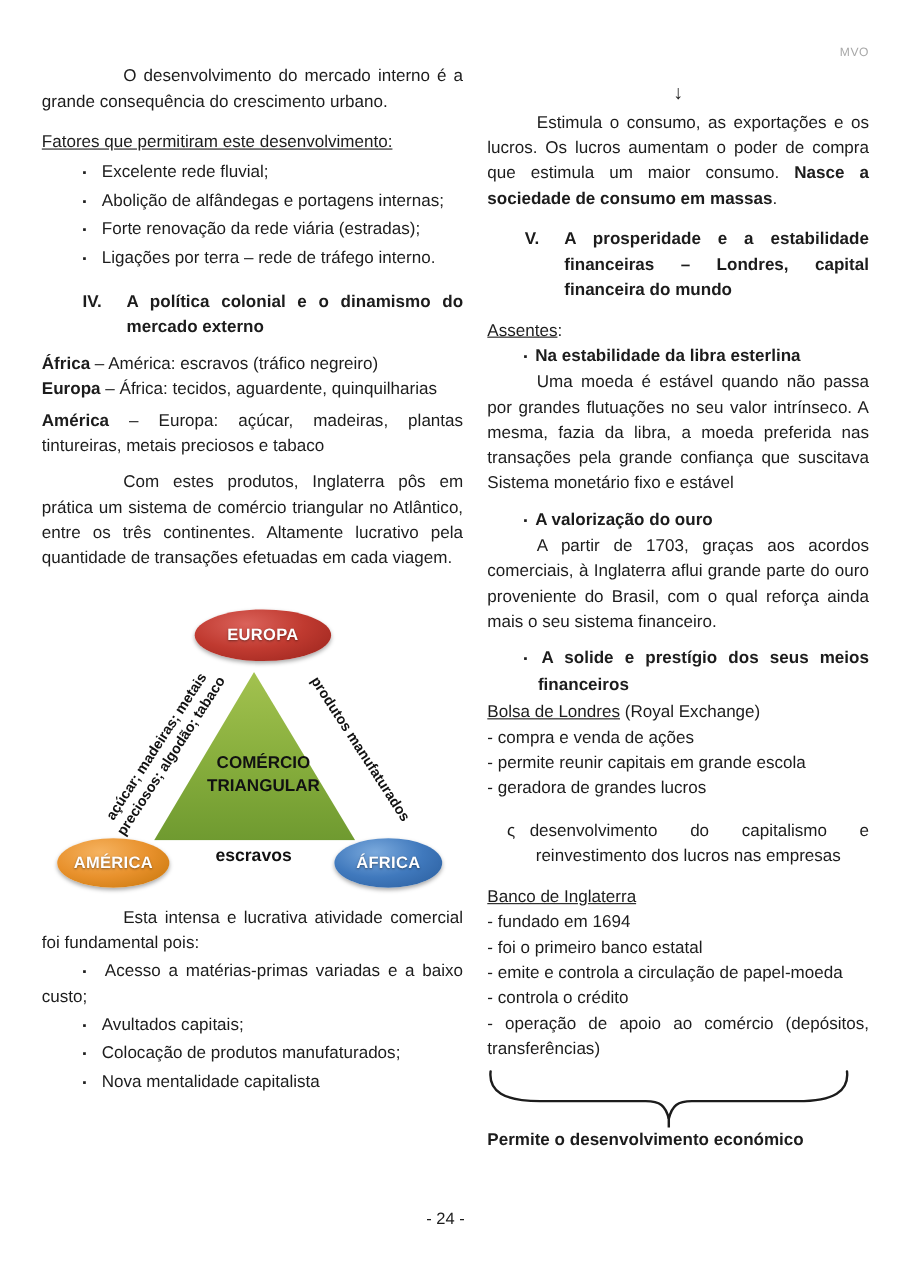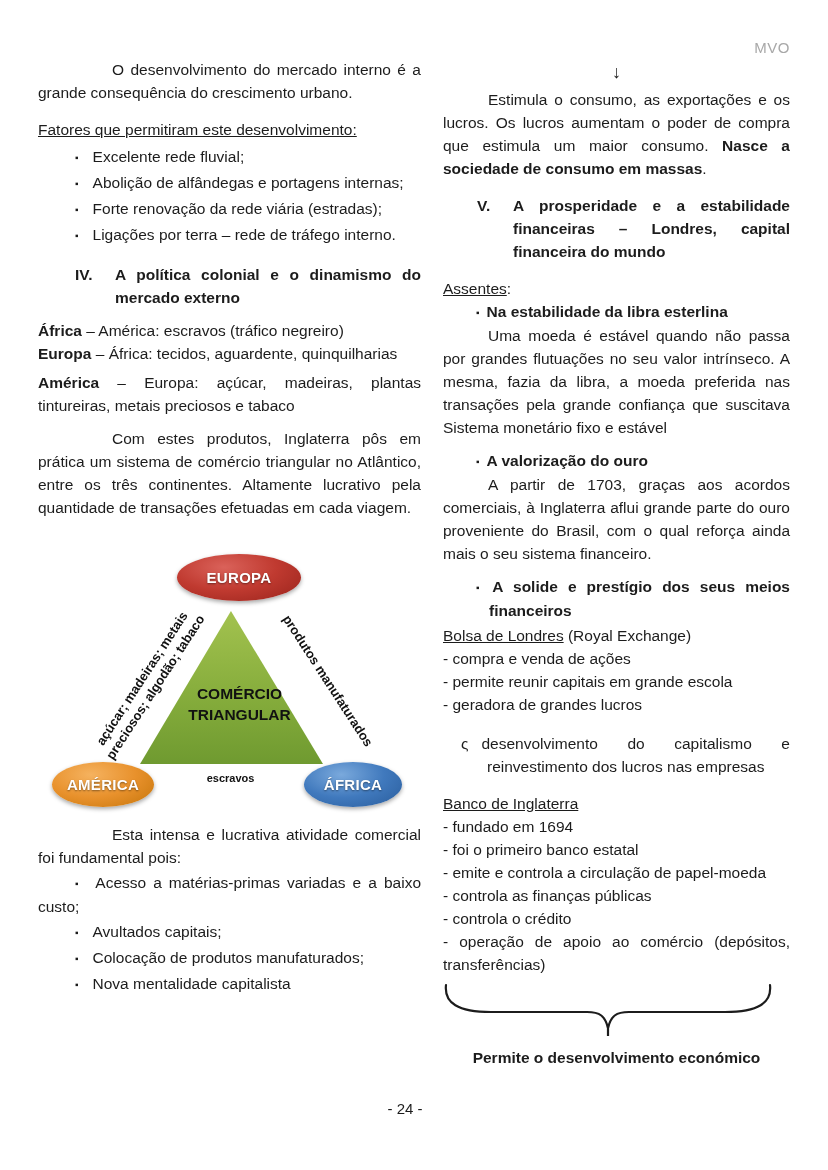--- a/index.html
+++ b/index.html
@@ -22,23 +22,23 @@
   .lbullet .marker{font-size:10px;margin-right:14px;vertical-align:1px;}
   .rbullet{padding-left:46px;text-indent:-13px;font-weight:bold;text-align:justify;}
   .rbullet .marker{font-size:10px;margin-right:7px;vertical-align:1px;}
   .branch{padding-left:44px;text-indent:-26px;text-align:justify;margin-top:16px;}
   .branch .glyph{margin-right:13px;}
   .sec{display:flex;font-weight:bold;}
   .sec .num{flex:0 0 40px;}
   .sec-left .num{margin-left:37px;}
   .sec-right .num{margin-left:34px;flex-basis:36px;}
   .sec .title{flex:1;text-align:justify;}
-  .watermark{text-align:right;color:#a8a8a8;font-size:15px;letter-spacing:.5px;line-height:16px;margin-bottom:4px;}
+  .watermark{text-align:right;color:#a8a8a8;font-size:11px;letter-spacing:.5px;line-height:16px;margin-bottom:16px;}
   .arrow-line{text-align:center;font-weight:bold;font-size:18px;line-height:24px;margin-bottom:4px;}
-  .conclusion{font-weight:bold;text-align:center;margin-top:10px;}
+  .conclusion{font-weight:bold;text-align:left;}
   .pagenum{position:absolute;left:0;right:18px;top:1097px;text-align:center;font-size:15px;}
   
   .diagram{position:relative;width:383px;height:272px;margin-top:26px;margin-bottom:6px;}
   .node{
     position:absolute;border-radius:50%;display:flex;align-items:center;justify-content:center;
     color:#ffffff;font-weight:bold;font-size:15px;letter-spacing:.3px;
     text-shadow:0 1px 2px rgba(0,0,0,.45);box-shadow:0 2px 4px rgba(0,0,0,.35);
   }
   .node-europa{left:139px;top:9px;width:124px;height:47px;
     background:radial-gradient(ellipse at 38% 28%, #da625a 0%, #c03a30 48%, #98231c 100%);}
@@ -48,21 +48,21 @@
     background:radial-gradient(ellipse at 38% 28%, #7aa9dc 0%, #4079bd 50%, #295c9b 100%);}
   .triangle{position:absolute;left:102px;top:66px;width:183px;height:153px;
     background:linear-gradient(180deg,#a3c24f 0%, #86ad3c 55%, #6f9a30 100%);
     clip-path:polygon(49.7% 0, 0 100%, 100% 100%);}
   .tri-label{position:absolute;left:120px;top:138px;width:163px;text-align:center;
     font-weight:bold;font-size:15.5px;line-height:21px;color:#111111;}
   .edge-label{position:absolute;font-weight:bold;font-size:13px;line-height:16px;color:#111111;text-align:center;white-space:nowrap;}
   .edge-left{left:-4px;top:122px;width:230px;transform:rotate(-57deg);}
   .edge-right{left:182px;top:128px;width:215px;transform:rotate(57deg);}
   .edge-bottom{position:absolute;left:130px;top:222px;width:125px;text-align:center;
-    font-weight:bold;font-size:11px;color:#111111;}
+    font-weight:bold;font-size:16px;color:#111111;}
   .brace-wrap{margin-top:6px;margin-left:-2px;width:334px;height:54px;}
 </style>
 </head>
 <body>
 
 <div class="page">
 
   <div class="col col-left">
 
     <p class="ind-lg mb14">O desenvolvimento do mercado interno é a grande consequência do crescimento urbano.</p>
@@ -175,21 +175,20 @@
     <div class="line">- geradora de grandes lucros</div>
 
     <div class="branch">
       <span class="glyph">ς</span><span>desenvolvimento do capitalismo e reinvestimento dos lucros nas empresas</span>
     </div>
 
     <div class="line uhead mt14">Banco de Inglaterra</div>
     <div class="line">- fundado em 1694</div>
     <div class="line">- foi o primeiro banco estatal</div>
     <div class="line">- emite e controla a circulação de papel-moeda</div>
-    <div class="line">- controla as finanças públicas</div>
     <div class="line">- controla o crédito</div>
     <div class="line">- operação de apoio ao comércio (depósitos, transferências)</div>
 
 
     <div class="brace-wrap">
       <svg width="334" height="54" viewBox="0 0 334 54">
         <path d="M 5 3 C 3 21, 17 30, 50 30 L 146 30 C 159 30, 164 34, 167 46 C 170 34, 175 30, 188 30 L 284 30 C 317 30, 331 21, 329 3" fill="none" stroke="#1c1c1c" stroke-width="2.2" stroke-linecap="round"></path>
         <path d="M 167 44 L 167 54" fill="none" stroke="#1c1c1c" stroke-width="2.2" stroke-linecap="round"></path>
       </svg>
     </div>

